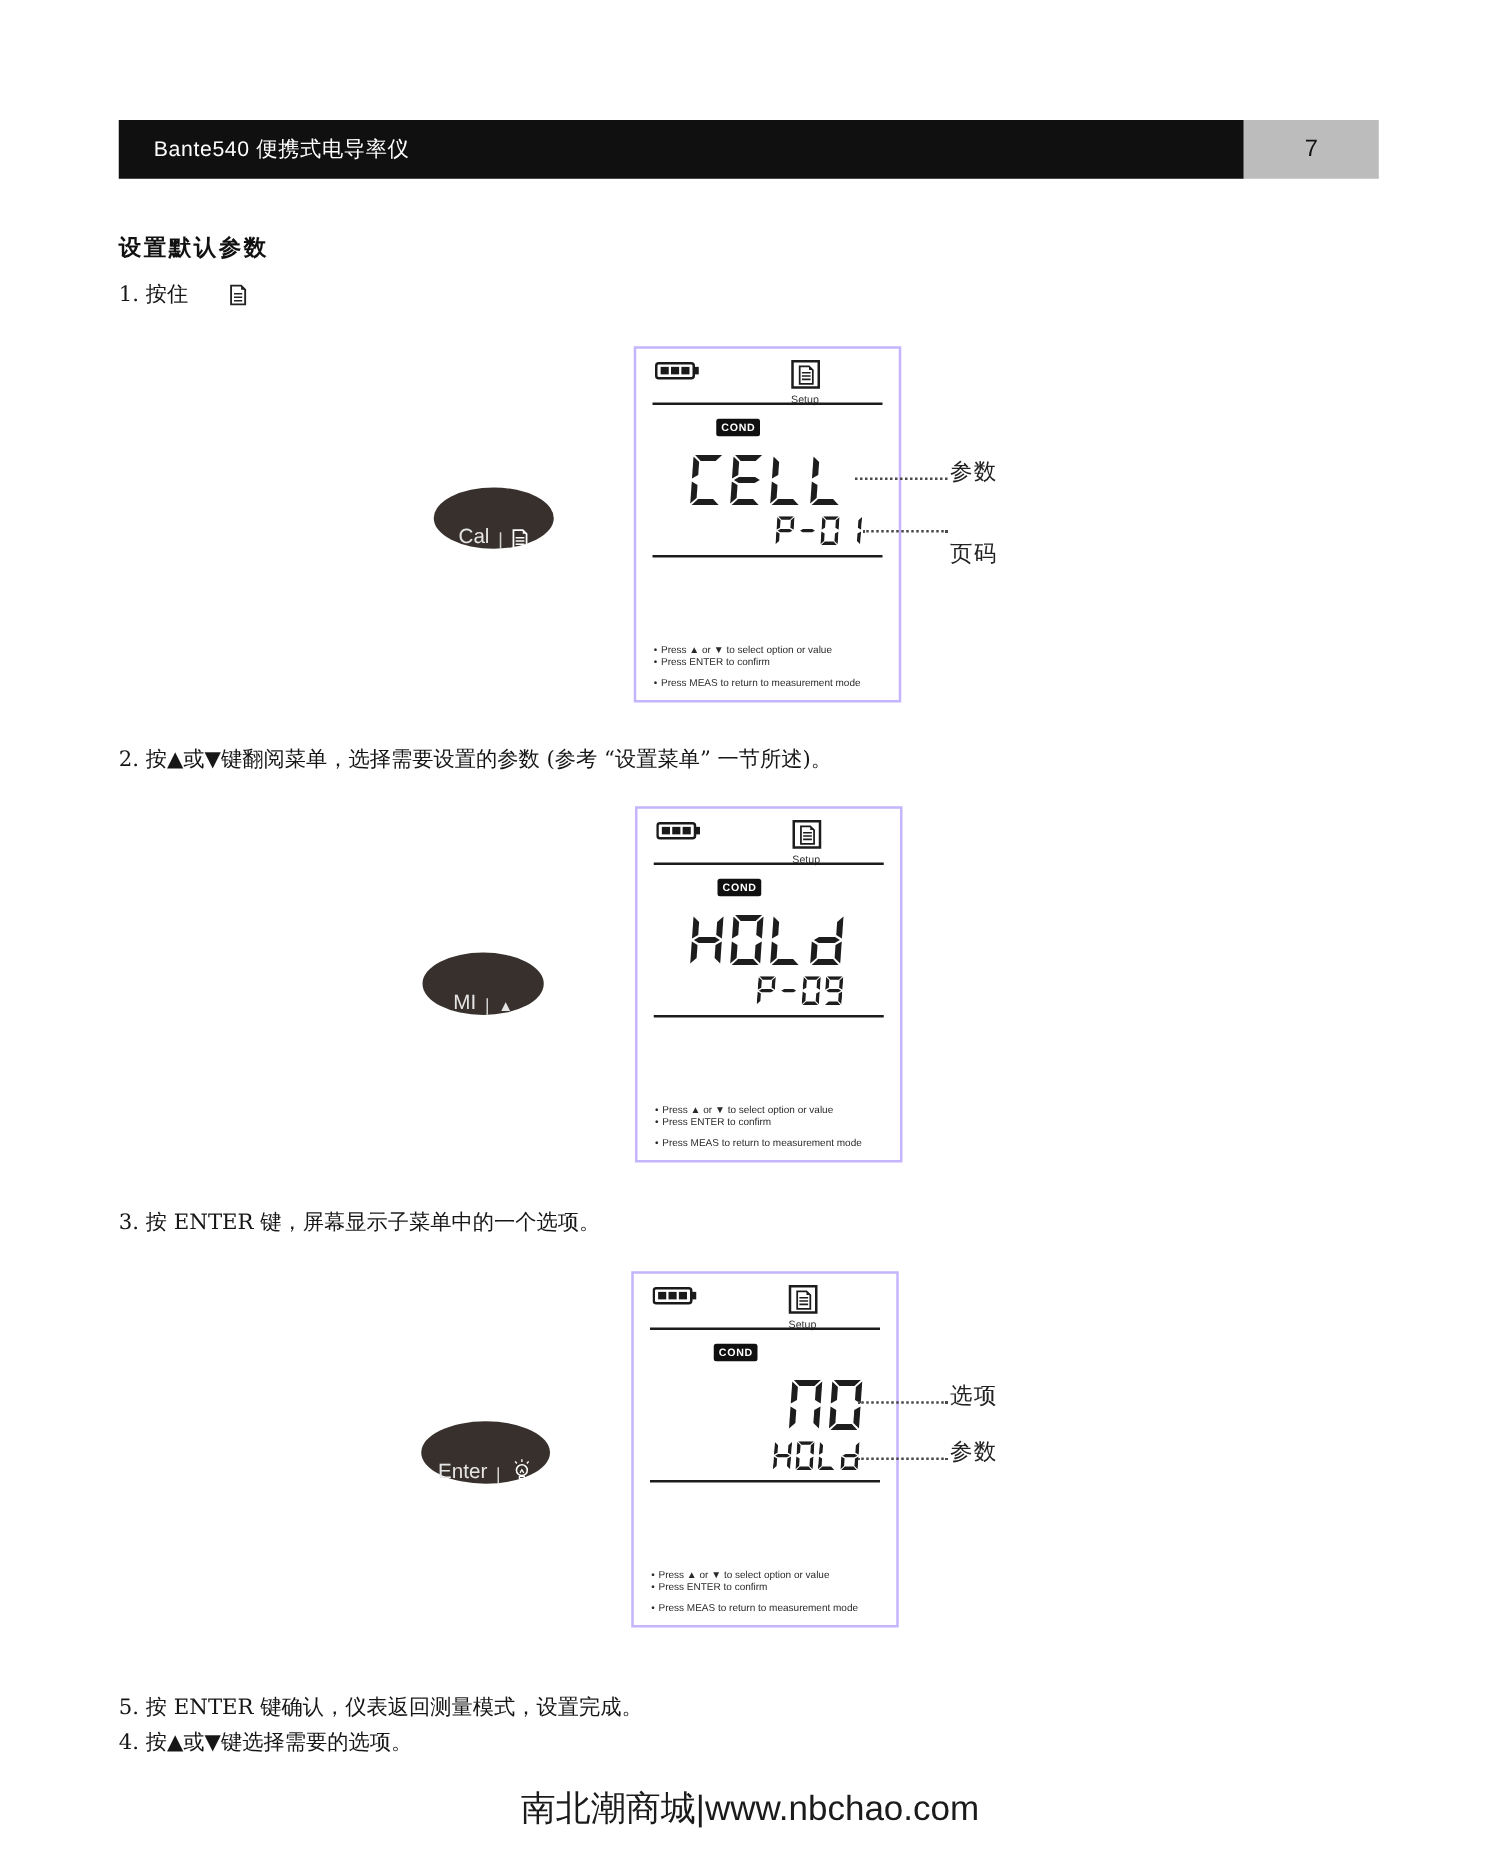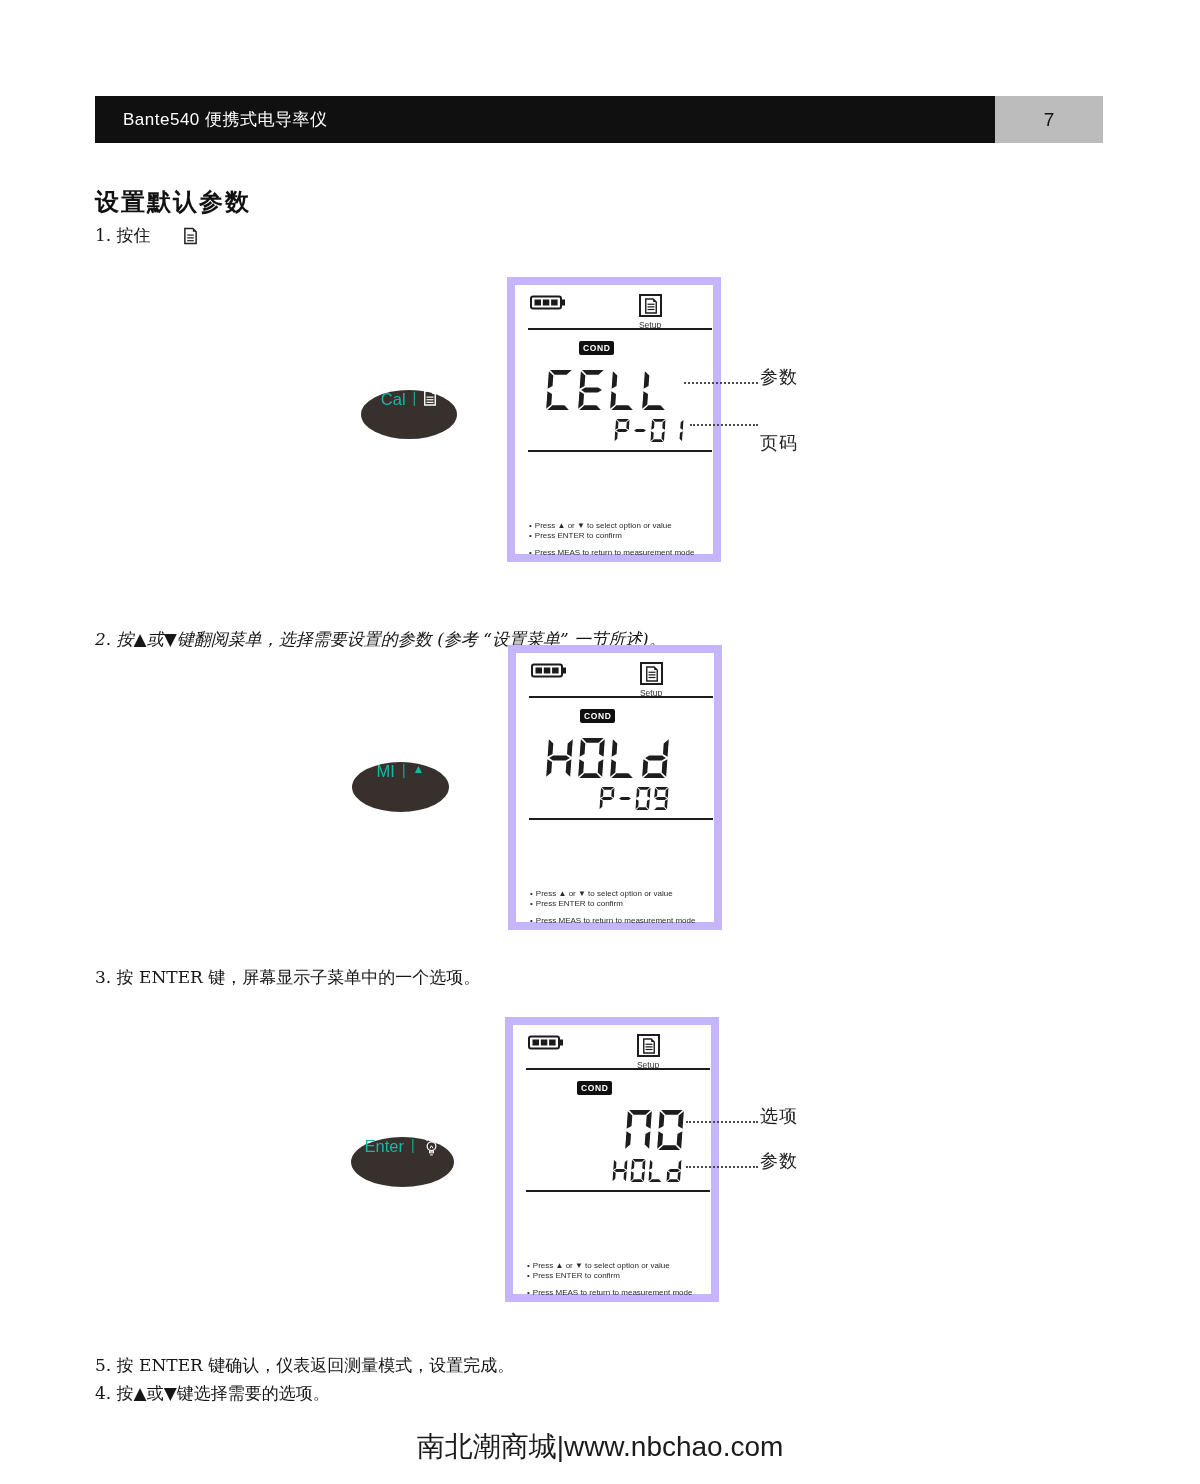--- a/index.html
+++ b/index.html
@@ -7,44 +7,44 @@
        font-family:"Liberation Sans",sans-serif;color:#161616;}
   .abs{position:absolute;}
 
   
   .header-bar{left:95px;top:96px;width:900px;height:47px;background:#101010;color:#ffffff;
     display:flex;align-items:center;padding-left:28px;box-sizing:border-box;font-size:17px;letter-spacing:.5px;}
   .page-box{left:995px;top:96px;width:108px;height:47px;background:#bcbcbc;color:#111;
     display:flex;align-items:center;justify-content:center;font-size:19px;}
 
   
-  .sec-title{left:95px;top:186px;font-size:24px;font-weight:bold;letter-spacing:2px;color:#111;}
+  .sec-title{left:95px;top:186px;font-size:18px;font-weight:bold;letter-spacing:2px;color:#111;}
   .step{left:95px;font-size:17px;color:#161616;font-family:"DejaVu Serif","Liberation Serif",serif;
     display:flex;align-items:center;gap:6px;white-space:nowrap;}
 
   
-  .lcd{width:214px;height:285px;border:8px solid #c4b5fd;background:#fff;box-sizing:border-box;}
+  .lcd{width:214px;height:285px;border:2px solid #c4b5fd;background:#fff;box-sizing:border-box;}
   .lcd .battery{left:15px;top:10px;}
   .setup-box{left:124px;top:9px;width:23px;height:23px;border:2px solid #1c1c1c;box-sizing:border-box;
     display:flex;align-items:center;justify-content:center;}
   .setup-label{left:99px;top:35px;width:72px;text-align:center;font-size:8.5px;color:#333;}
   .rule{left:13px;width:184px;height:2px;background:#1c1c1c;}
   .rule-top{top:43px;}
   .rule-bottom{top:165px;}
   .badge{left:64px;top:56px;background:#101010;color:#fff;font-size:8.5px;font-weight:bold;
     padding:2px 4px;letter-spacing:.6px;border-radius:2px;}
   .seg7{display:flex;transform:skewX(-4deg);}
   .hints{left:14px;top:236px;font-size:8px;color:#2a2a2a;line-height:1.25;}
   .hint{display:flex;gap:3px;align-items:flex-start;white-space:nowrap;}
   .hint .bl{font-size:8px;}
   .hint-gap{margin-top:7px;}
 
   
-  .pill{background:#38302d;color:#14b8a6;border-radius:50%;display:flex;align-items:flex-start;
-    justify-content:center;gap:7px;font-size:16.5px;margin-left:14px;}
+  .pill{background:#38302d;color:#e5e5e5;border-radius:50%;display:flex;align-items:flex-end;
+    justify-content:center;gap:7px;font-size:16.5px;}
   .pill .divider{opacity:.9;font-size:14px;font-weight:300;}
   .tri{font-size:12px;}
 
   
   .leader{border-top:2px dotted #4a4a4a;height:0;}
   .ann{font-family:"DejaVu Serif","Liberation Serif",serif;font-size:18px;color:#222;letter-spacing:1px;}
 
   .footer{left:0;top:1428px;width:1200px;text-align:center;font-size:28px;color:#1b1b1b;}
 </style>
 </head>
@@ -172,21 +172,21 @@
       <line x1="4" y1="14" x2="12" y2="14" stroke="#fff" stroke-width="1.4"></line>
     </svg>
   </span>
 </div>
 
 <div class="abs leader" style="left:684px;top:382px;width:74px;"></div>
 <div class="abs ann" style="left:760px;top:365px;">参数</div>
 <div class="abs leader" style="left:690px;top:424px;width:68px;"></div>
 <div class="abs ann" style="left:760px;top:407px;margin-top:24px;">页码</div>
 
-<div class="abs step" style="top:628px;font-style:italic;">
+<div class="abs step" style="top:596px;">
   <span>2. 按▲或▼键翻阅菜单，选择需要设置的参数 (参考 “设置菜单” 一节所述)。</span>
 </div>
 
 <div class="abs lcd" style="left:508px;top:645px;">
   <span class="abs battery">
     <svg width="36" height="15" viewBox="0 0 36 15">
       <rect x="1" y="1.5" width="30" height="12" fill="none" stroke="#1a1a1a" stroke-width="2" rx="2"></rect>
       <rect x="31.5" y="4.5" width="3.5" height="6" fill="#1a1a1a"></rect>
       <rect x="4.5" y="4.5" width="6.5" height="6" fill="#1a1a1a"></rect>
       <rect x="12.8" y="4.5" width="6.5" height="6" fill="#1a1a1a"></rect>

